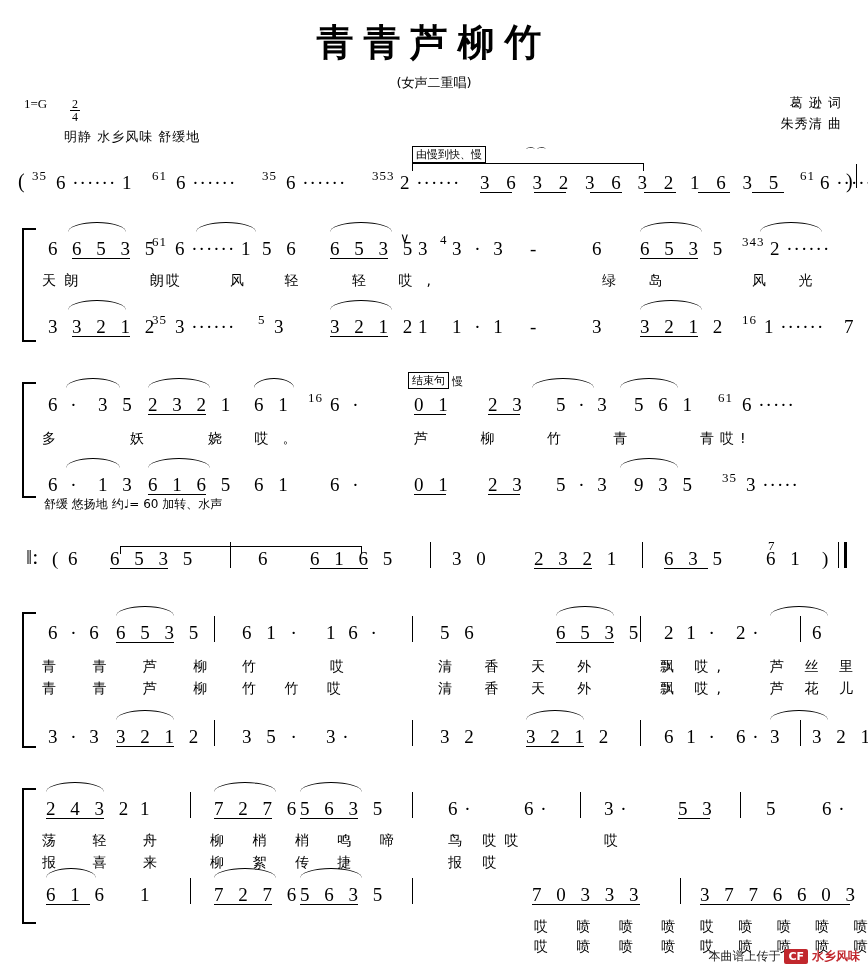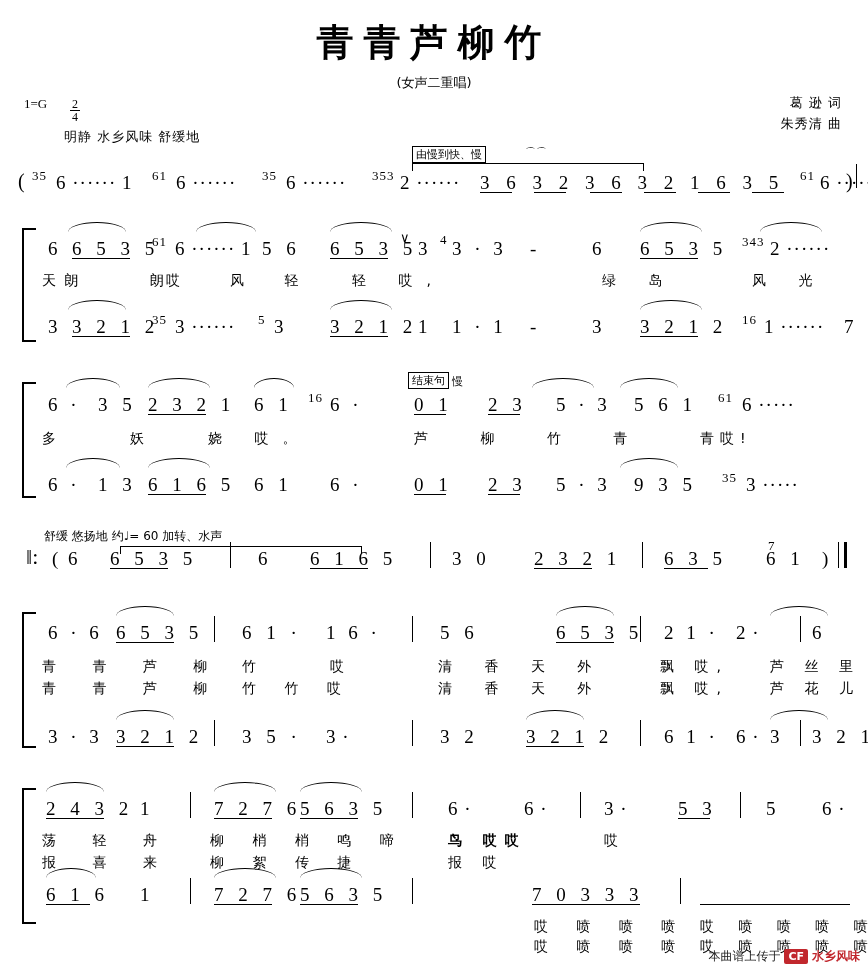--- a/index.html
+++ b/index.html
@@ -314,21 +314,21 @@
   <div class="row" style="left:330px; top:474px; letter-spacing:4px;">6 ·</div>
   <div class="row" style="left:414px; top:474px; letter-spacing:5px;">0 1</div>
   <div class="tline" style="left:414px; top:494px; width:32px;"></div>
   <div class="row" style="left:488px; top:474px; letter-spacing:5px;">2 3</div>
   <div class="tline" style="left:488px; top:494px; width:32px;"></div>
   <div class="row" style="left:556px; top:474px; letter-spacing:4px;">5 · 3</div>
   <div class="row" style="left:634px; top:474px; letter-spacing:5px;">9 3 5</div>
   <div class="row small" style="left:722px; top:470px;">35</div>
   <div class="row" style="left:746px; top:474px;">3 ·····</div>
 
-  <div class="tempo-note" style="left:44px; top:528px; font-size:12px;">舒缓  悠扬地  约♩= 60 加转、水声</div>
+  <div class="tempo-note" style="left:44px; top:496px; font-size:12px;">舒缓  悠扬地  约♩= 60 加转、水声</div>
   <div class="bracket" style="left:120px; top:546px; width:240px;"></div>
 
   <div class="repeat-start" style="left:26px; top:544px;">‖:</div>
   <div class="row" style="left:52px; top:548px;">(</div>
   <div class="row" style="left:68px; top:548px;">6</div>
   <div class="row" style="left:110px; top:548px; letter-spacing:5px;">6 5 3 5</div>
   <div class="tline" style="left:110px; top:568px; width:58px;"></div>
   <div class="barline" style="left:230px; top:542px; height:26px;"></div>
   <div class="row" style="left:258px; top:548px;">6</div>
   <div class="row" style="left:310px; top:548px; letter-spacing:5px;">6 1 6 5</div>
@@ -422,21 +422,21 @@
   <div class="barline" style="left:580px; top:792px; height:26px;"></div>
   <div class="row" style="left:604px; top:798px;">3 ·</div>
   <div class="row" style="left:678px; top:798px; letter-spacing:5px;">5 3</div>
   <div class="tline" style="left:678px; top:818px; width:32px;"></div>
   <div class="barline" style="left:740px; top:792px; height:26px;"></div>
   <div class="row" style="left:766px; top:798px;">5</div>
   <div class="row" style="left:822px; top:798px;">6 ·</div>
 
   <div class="lyric" style="left:42px; top:832px; letter-spacing:16px;">荡 轻 舟</div>
   <div class="lyric" style="left:210px; top:832px; letter-spacing:12px;">柳 梢 梢 鸣 啼</div>
-  <div class="lyric" style="left:448px; top:832px; letter-spacing:8px;font-weight:bold;">鸟 哎哎</div>
+  <div class="lyric" style="left:448px; top:832px; letter-spacing:8px;">鸟 哎哎</div>
   <div class="lyric" style="left:604px; top:832px;">哎</div>
 
   <div class="lyric" style="left:42px; top:854px; letter-spacing:16px;">报 喜 来</div>
   <div class="lyric" style="left:210px; top:854px; letter-spacing:12px;">柳 絮 传 捷</div>
   <div class="lyric" style="left:448px; top:854px; letter-spacing:8px;">报 哎</div>
 
   <div class="slur" style="left:46px; top:868px; width:50px;"></div>
   <div class="slur" style="left:214px; top:868px; width:62px;"></div>
   <div class="slur" style="left:300px; top:868px; width:62px;"></div>
 
@@ -445,20 +445,21 @@
   <div class="row" style="left:140px; top:884px;">1</div>
   <div class="barline" style="left:190px; top:878px; height:26px;"></div>
   <div class="row" style="left:214px; top:884px; letter-spacing:5px;">7 2 7 6</div>
   <div class="tline" style="left:214px; top:904px; width:58px;"></div>
   <div class="row" style="left:300px; top:884px; letter-spacing:5px;">5 6 3 5</div>
   <div class="tline" style="left:300px; top:904px; width:58px;"></div>
   <div class="barline" style="left:412px; top:878px; height:26px;"></div>
   <div class="row" style="left:532px; top:884px; letter-spacing:5px;">7 0 3 3 3</div>
   <div class="tline" style="left:532px; top:904px; width:108px;"></div>
   <div class="barline" style="left:680px; top:878px; height:26px;"></div>
+  <div class="row" style="left:700px; top:884px; letter-spacing:5px;">3 7 7 6 6 0 3</div>
   <div class="tline" style="left:700px; top:904px; width:150px;"></div>
 
   <div class="lyric" style="left:534px; top:918px; letter-spacing:12px;">哎 喷 喷 喷</div>
   <div class="lyric" style="left:700px; top:918px; letter-spacing:10px;">哎 喷 喷 喷 喷</div>
   <div class="lyric" style="left:534px; top:938px; letter-spacing:12px;">哎 喷 喷 喷</div>
   <div class="lyric" style="left:700px; top:938px; letter-spacing:10px;">哎 喷 喷 喷 喷</div>
 
   <div class="footer">
     <span>本曲谱上传于</span>
     <span class="logo">CF</span>

